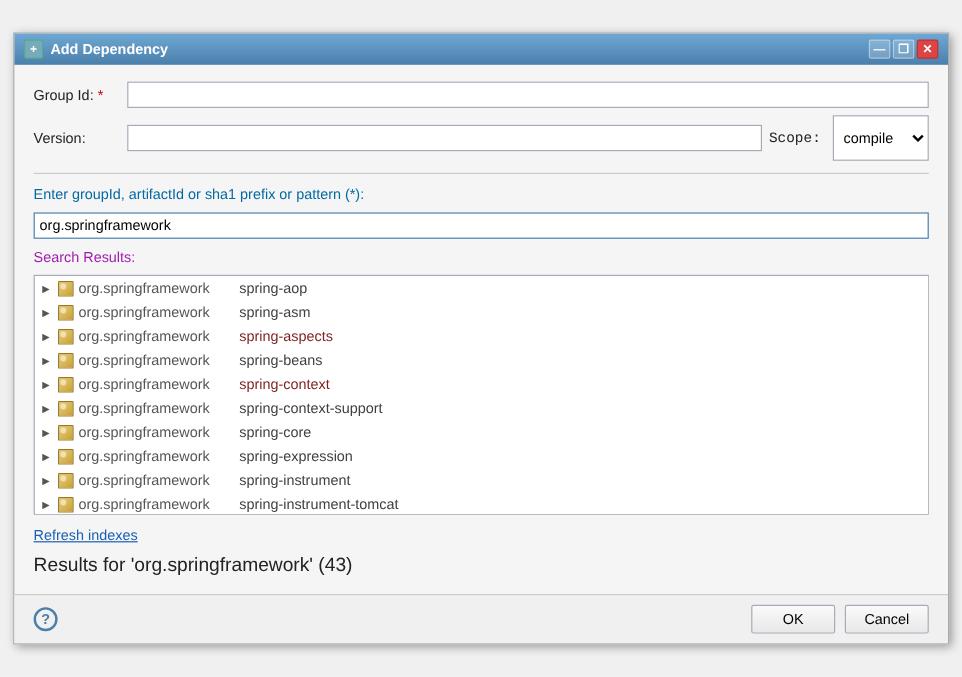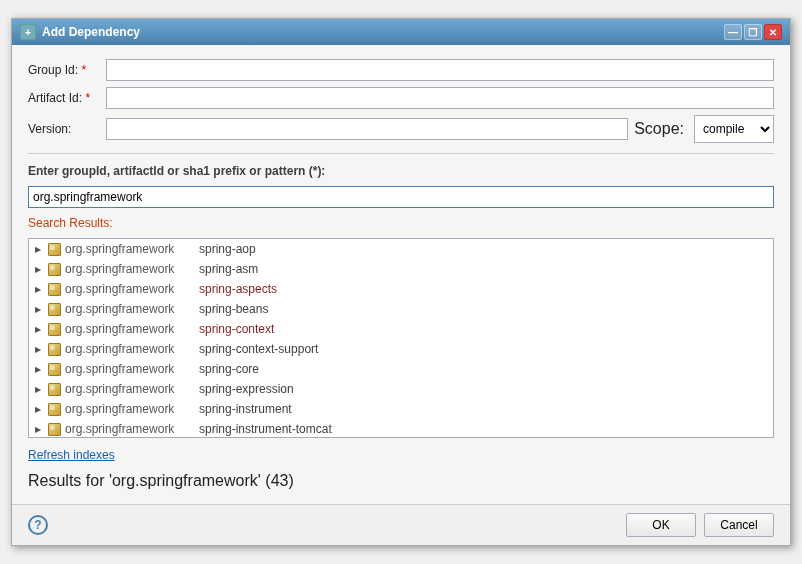--- a/index.html
+++ b/index.html
@@ -95,56 +95,56 @@
     .form-input {
       flex: 1;
       height: 22px;
       border: 1px solid #aab;
       background: white;
       padding: 2px 4px;
       font-size: 12px;
       outline: none;
     }
     .scope-label {
-      font-size: 16px;
+      font-size: 12px;
       color: #222;
       margin-left: auto;
       margin-right: 4px;
+      font-family: Liberation Mono, monospace;
     }
     .scope-select {
-      height: 28px;
+      height: 38px;
       border: 1px solid #aab;
       background: white;
       font-size: 12px;
       padding: 0 4px;
       min-width: 80px;
     }
     .separator {
       height: 1px;
       background: #ccc;
       margin: 4px 0;
     }
     .search-label {
       font-size: 12px;
-      color: #404040;
+      color: #0369a1;
       margin-bottom: 2px;
-      font-weight: bold;
     }
     .search-input {
       width: 100%;
       height: 22px;
       border: 1px solid #4a7fab;
       background: white;
       padding: 2px 4px;
       font-size: 12px;
       outline: none;
     }
     .results-label {
       font-size: 12px;
-      color: #c2410c;
+      color: #a21caf;
       margin-top: 2px;
       margin-bottom: 2px;
     }
     .results-list-container {
       border: 1px solid #aab;
       background: white;
       height: 200px;
       overflow-y: scroll;
       overflow-x: hidden;
       position: relative;
@@ -298,27 +298,20 @@
   <div class="dialog-content">
 
     <div class="form-row">
       <span class="form-label">
         <span>Group Id:</span>
         <span class="required">*</span>
       </span>
       <input class="form-input" type="text" style="">
     </div>
 
-    <div class="form-row">
-      <span class="form-label">
-        <span>Artifact Id:</span>
-        <span class="required">*</span>
-      </span>
-      <input class="form-input" type="text" style="">
-    </div>
 
     <div class="form-row">
       <span class="form-label">Version:</span>
       <input class="form-input" type="text" style="">
       <span class="scope-label">Scope:</span>
       <select class="scope-select">
         <option>compile</option>
         <option>provided</option>
         <option>runtime</option>
         <option>test</option>

